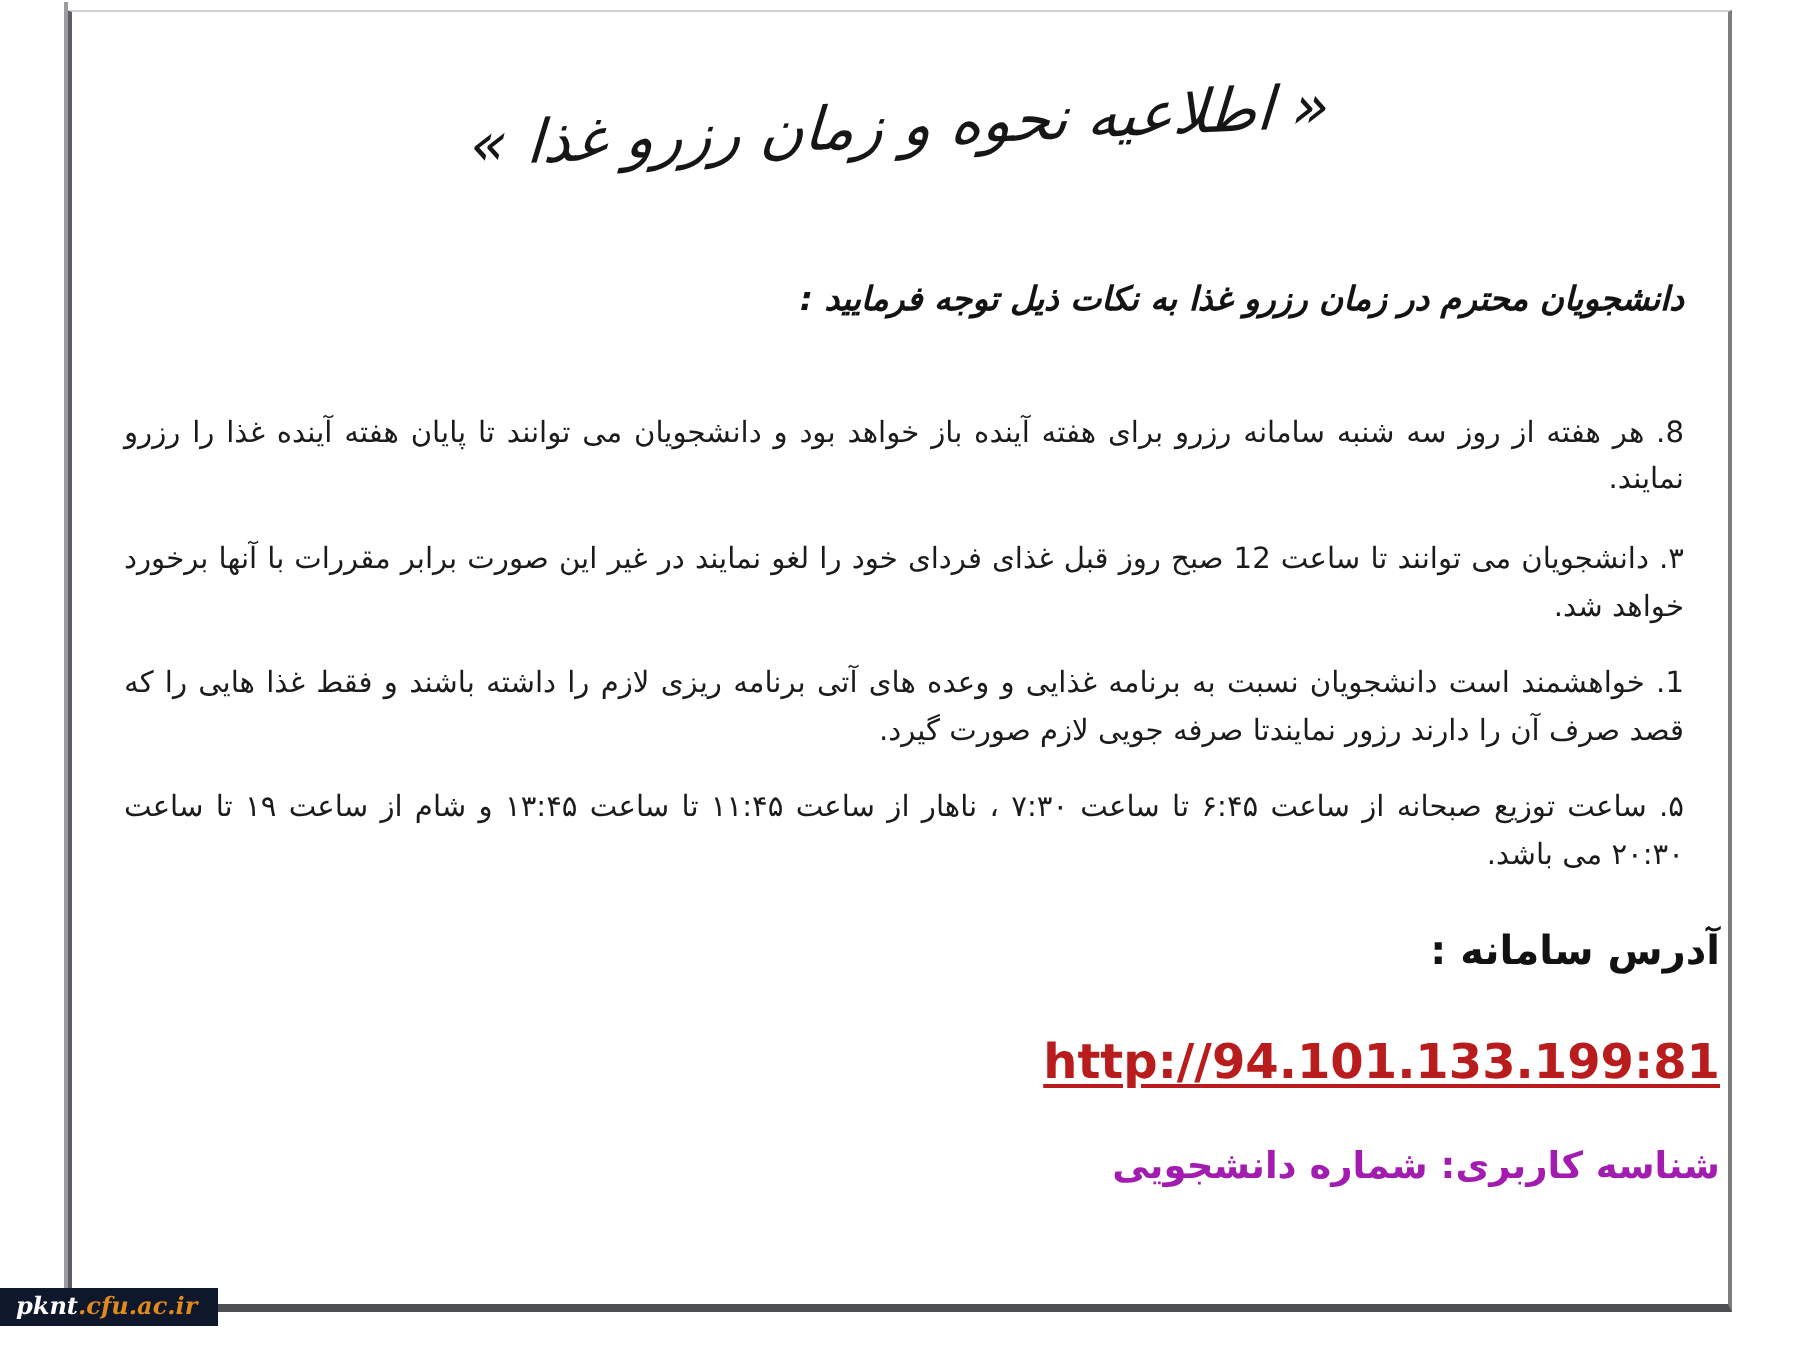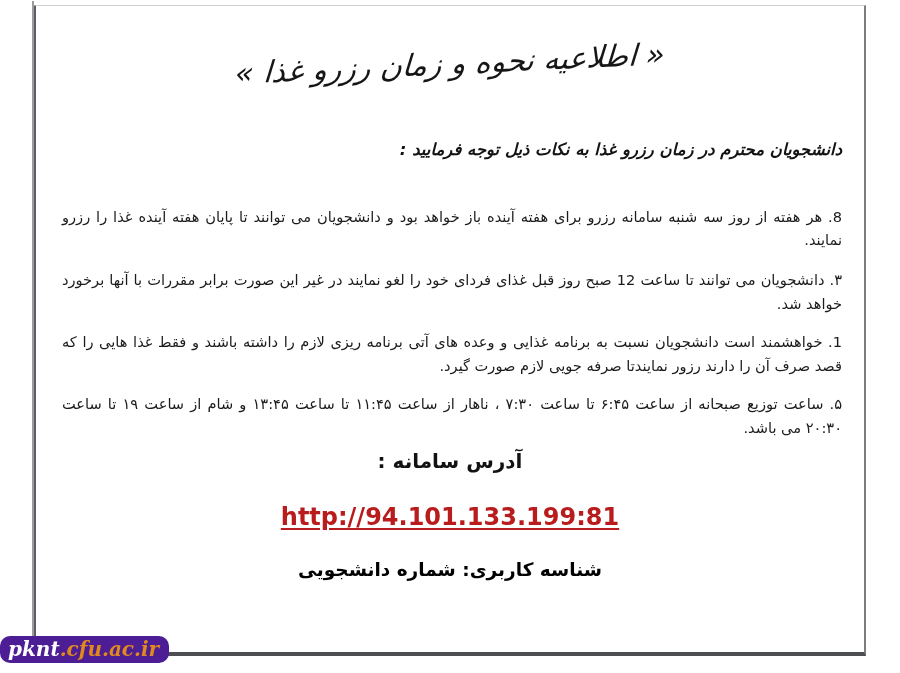--- a/index.html
+++ b/index.html
@@ -101,22 +101,22 @@
   }
   .note.n1 { margin-bottom: 16px; }
   .note.n4  { text-align-last: right; }
   .note.n5 { margin-bottom: 0; }
 
   
   .footer-block {
     position: absolute;
     left: 0;
     right: 0;
-    top: 441px;
-    text-align: center;
+    top: 455px;
+    text-align: right;
   }
   .addr-label {
     font-size: 20px;
     font-weight: bold;
     color: #121212;
     margin-bottom: 30px;
     letter-spacing: -0.3px;
   }
   .addr-url {
     font-size: 24px;
@@ -126,41 +126,40 @@
     text-underline-offset: 3px;
     direction: ltr;
     unicode-bidi: embed;
     display: inline-block;
     margin-bottom: 28px;
     letter-spacing: 0px;
   }
   .cred-line {
     font-size: 18.5px;
     font-weight: bold;
-    color: #000000;
+    color: #a21caf;
     letter-spacing: -0.3px;
   }
   .cred-user { margin-bottom: 30px; }
 
   
   .watermark {
     position: absolute;
     left: 0;
     bottom: 10px;
-    background: #4c1d95;
+    background: #0f172a;
     padding: 3px 10px 4px 8px;
     direction: ltr;
     font-family: "DejaVu Serif", "Liberation Serif", serif;
     font-style: italic;
     font-weight: bold;
-    font-size: 20px;
+    font-size: 12px;
     line-height: 1;
     color: #ffffff;
     white-space: nowrap;
-    border-radius: 10px;
   }
   .watermark .wm-b { color: #ffffff; }
   .watermark .wm-o { color: #e08a1e; }
   .watermark .wm-dot { color: #e08a1e; }
 </style>
 </head>
 <body>
 
 <div class="page">
 

